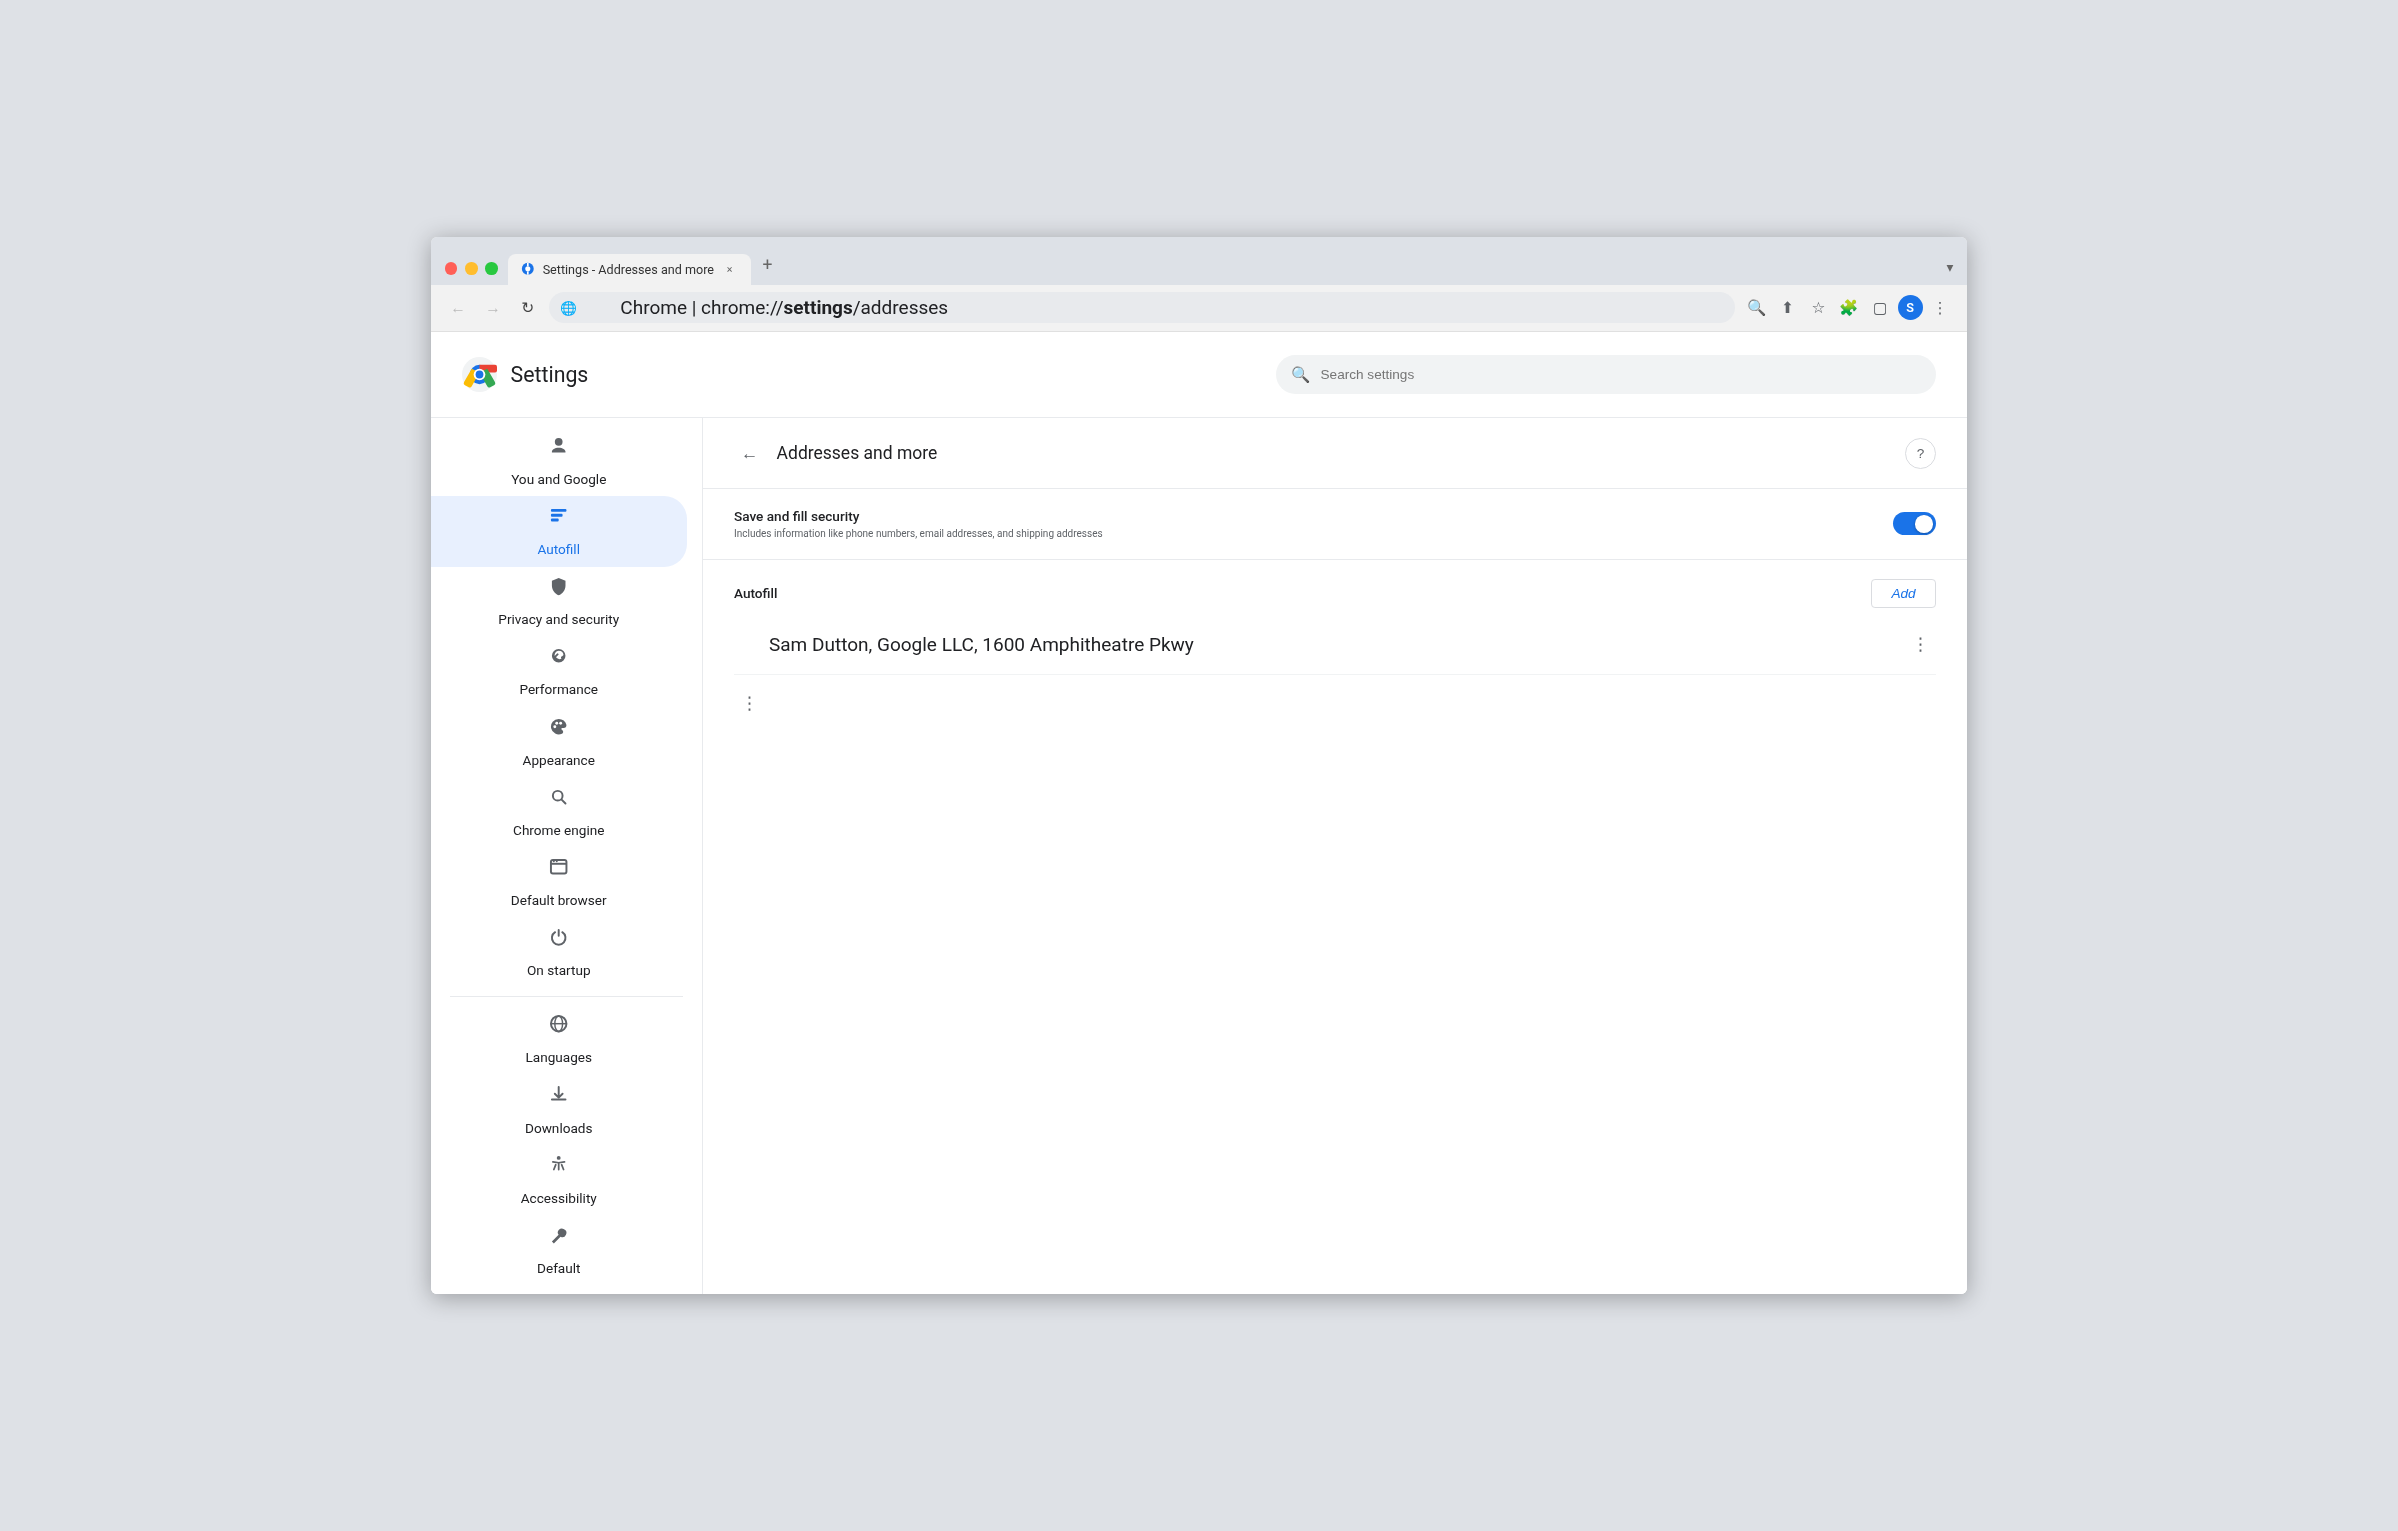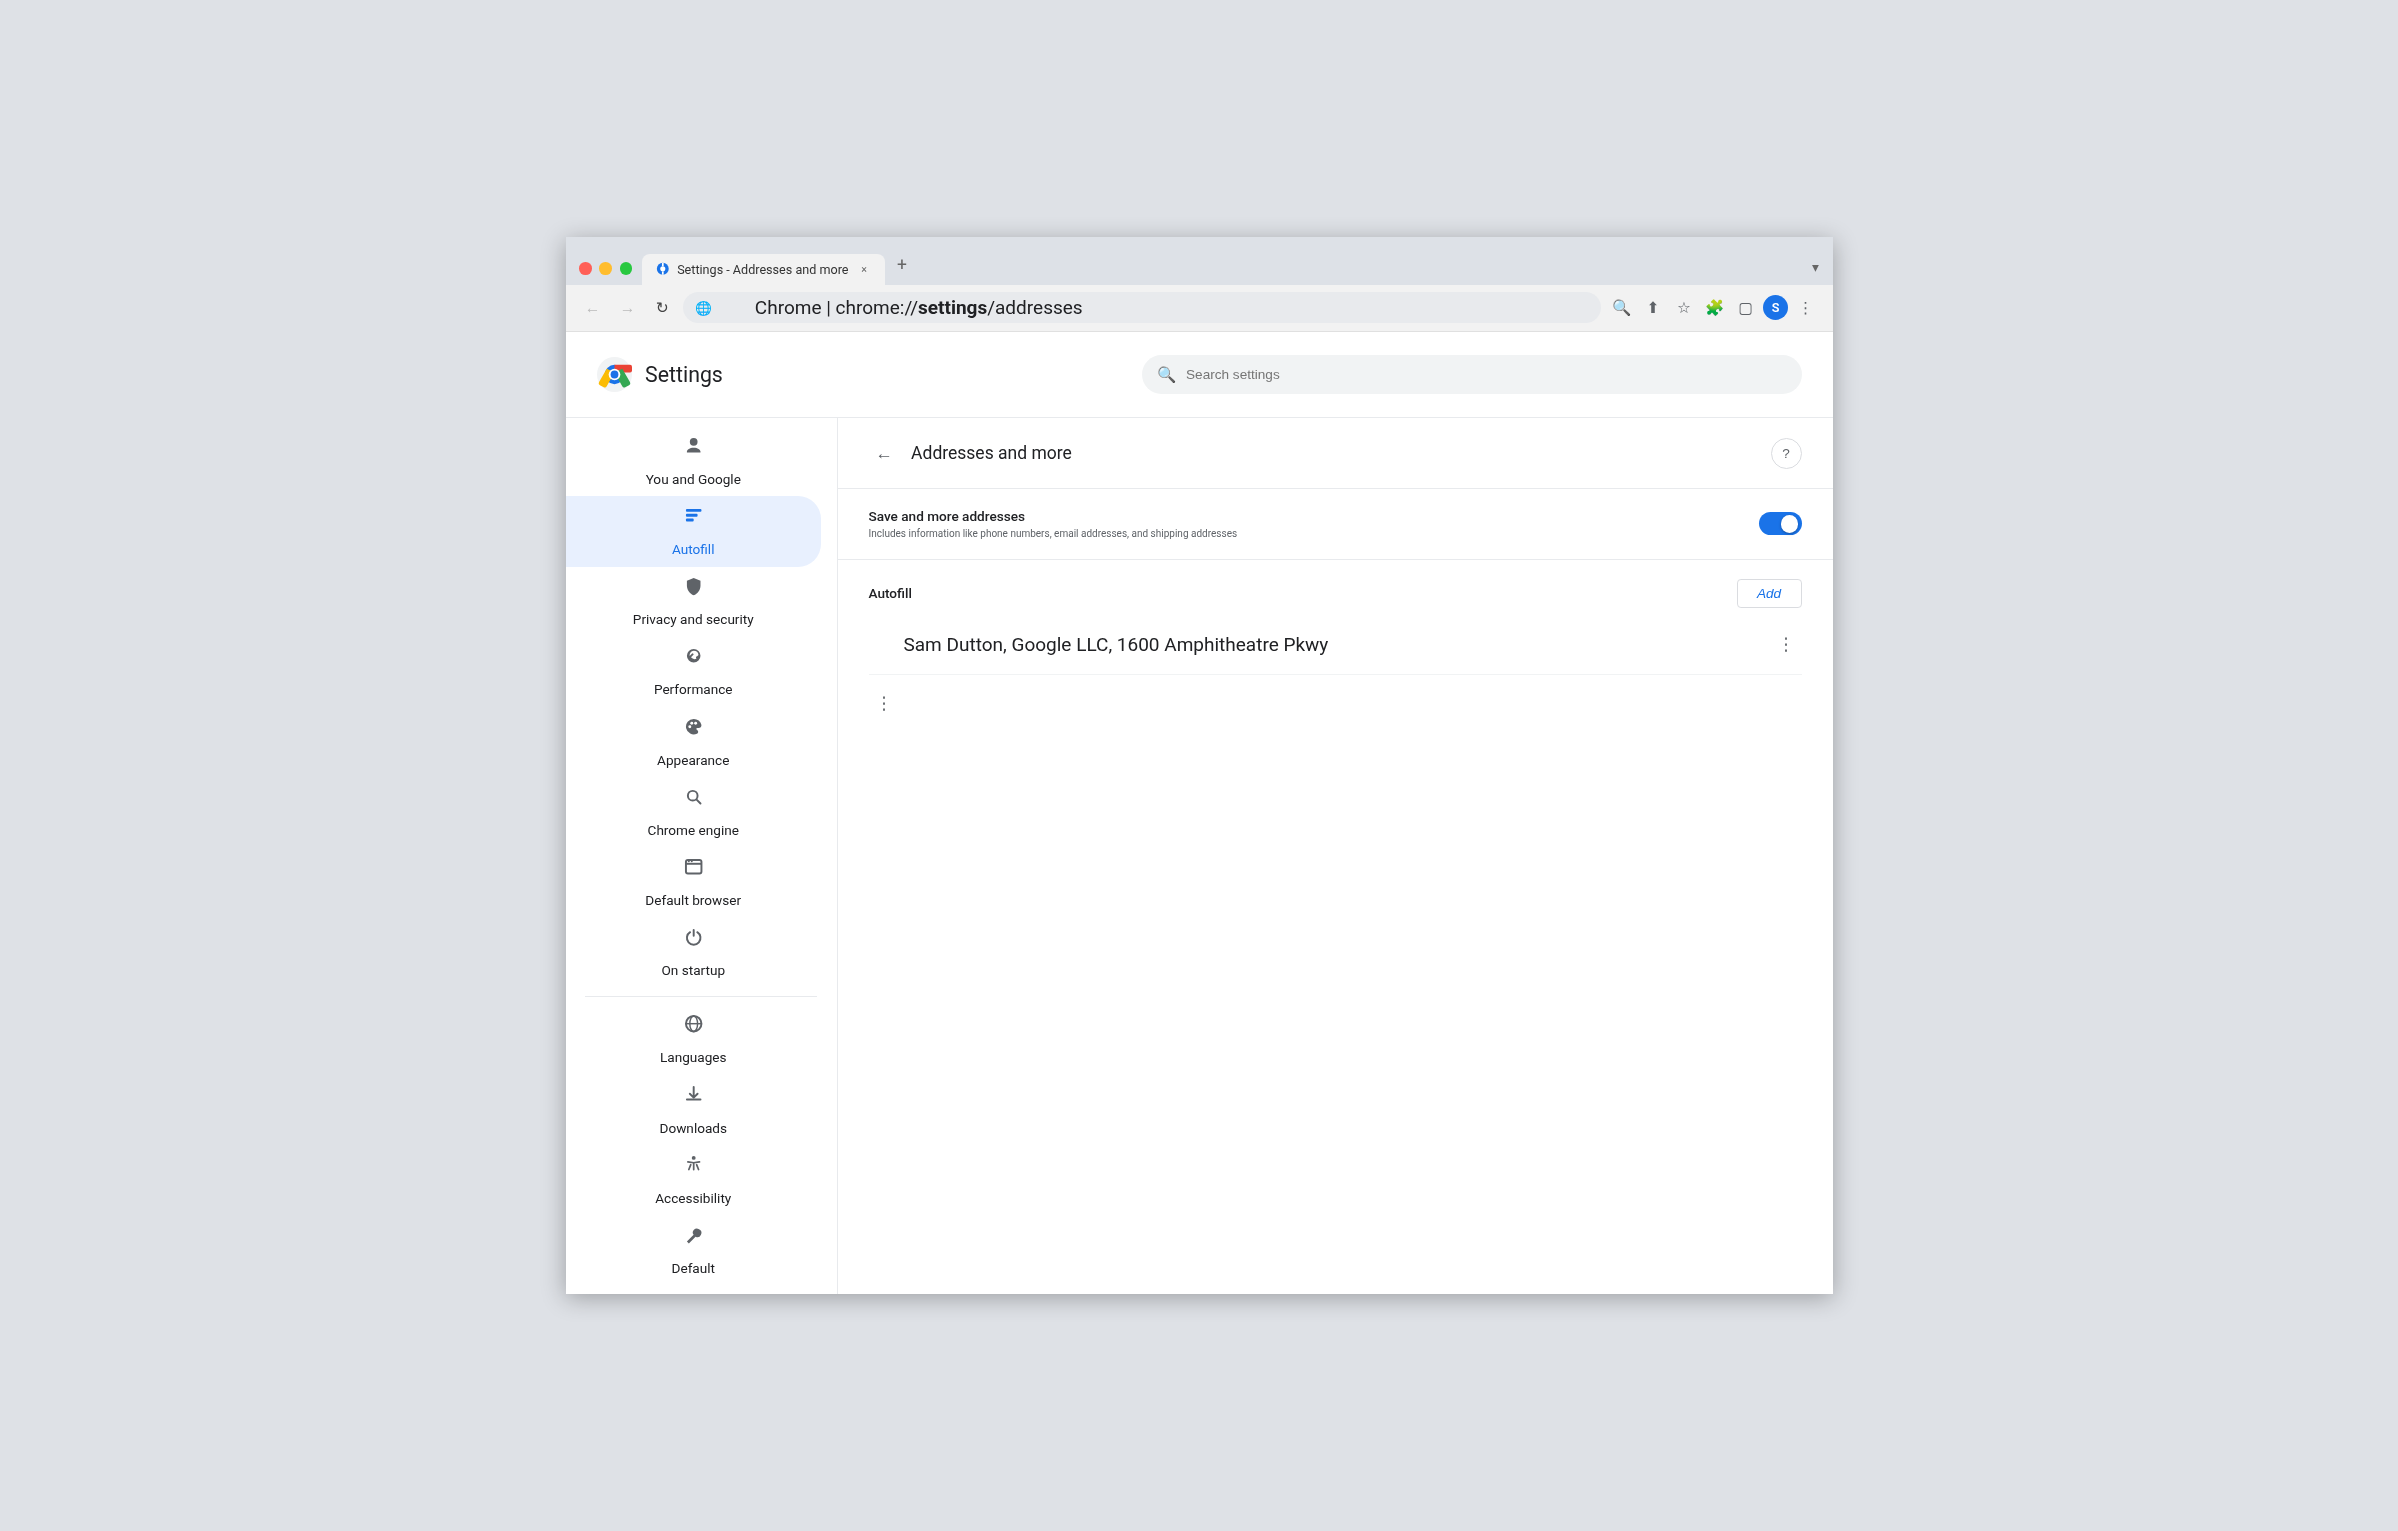--- a/index.html
+++ b/index.html
@@ -7,23 +7,23 @@
       font-family: -apple-system, BlinkMacSystemFont, 'Segoe UI', Roboto, Arial, sans-serif;
       background: #dee1e6;
       display: flex;
       justify-content: center;
       align-items: center;
       min-height: 100vh;
       padding: 19.4px;
     }
 
     .browser-window {
-      width: 1267px;
+      width: 1536px;
       background: #f2f2f2;
-      border-radius: 0;
+      border-radius: 6px;
       box-shadow: 0 3.9px 23px rgba(0,0,0,0.3);
       overflow: hidden;
     }
 
     
     .title-bar {
       background: #dde1e7;
       padding: 9.7px 13.6px 0 13.6px;
       display: flex;
       align-items: flex-end;
@@ -695,21 +695,21 @@
             <span>←</span>
           </button>
           <span class="content-title">Addresses and more</span>
           <button class="help-btn">
             <span>?</span>
           </button>
         </div>
 
         <div class="setting-row">
           <div class="setting-info">
-            <div class="setting-name">Save and more addresses</div>
+            <div class="setting-name">Save and fill security</div>
             <div class="setting-desc">Includes information like phone numbers, email addresses, and shipping addresses</div>
           </div>
           <label class="toggle">
 
             <div class="toggle-slider"></div>
           </label>
         </div>
 
         <div class="addresses-section">
           <div class="addresses-header">

